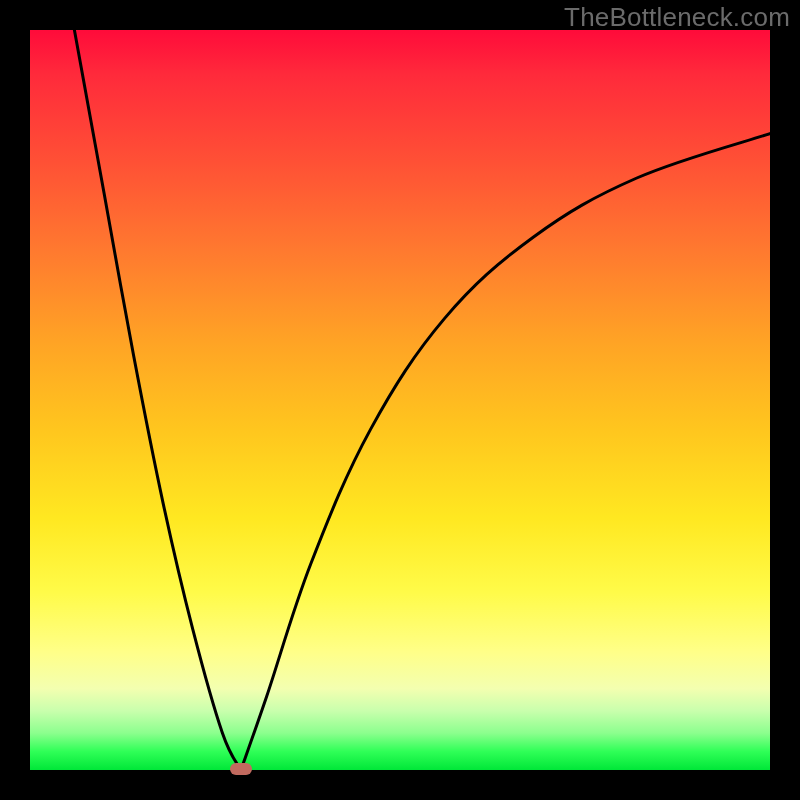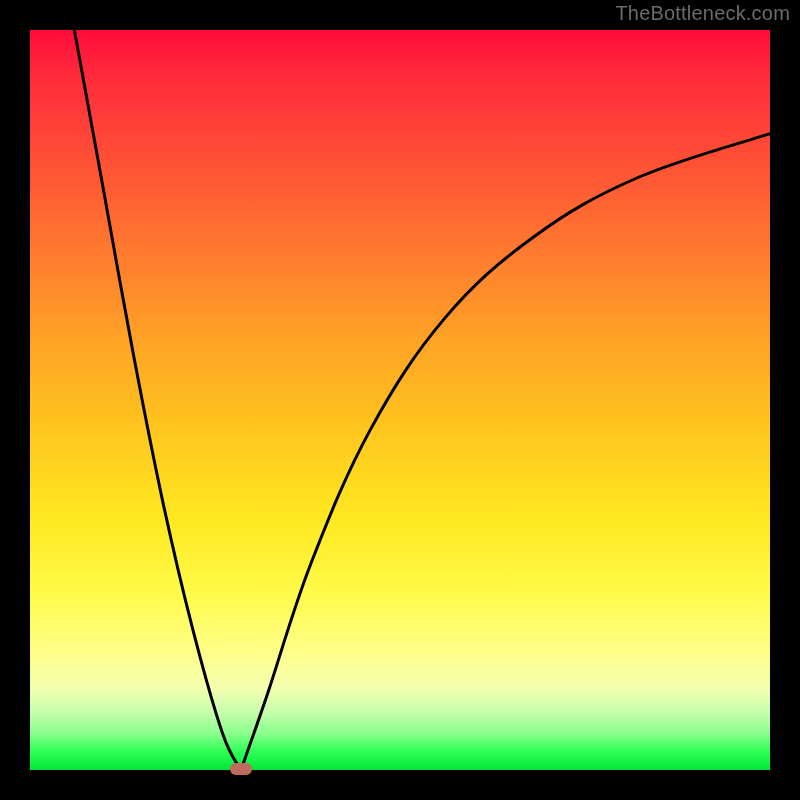--- a/index.html
+++ b/index.html
@@ -15,21 +15,21 @@
     position: relative;
     width: 800px;
     height: 800px;
     background: #000;
   }
   .watermark {
     position: absolute;
     top: 2px;
     right: 10px;
     color: #6b6b6b;
-    font-size: 20px;
+    font-size: 26px;
     font-weight: 500;
     letter-spacing: 0.2px;
     z-index: 20;
   }
   .plot-area {
     position: absolute;
     left: 30px;
     top: 30px;
     width: 740px;
     height: 740px;

